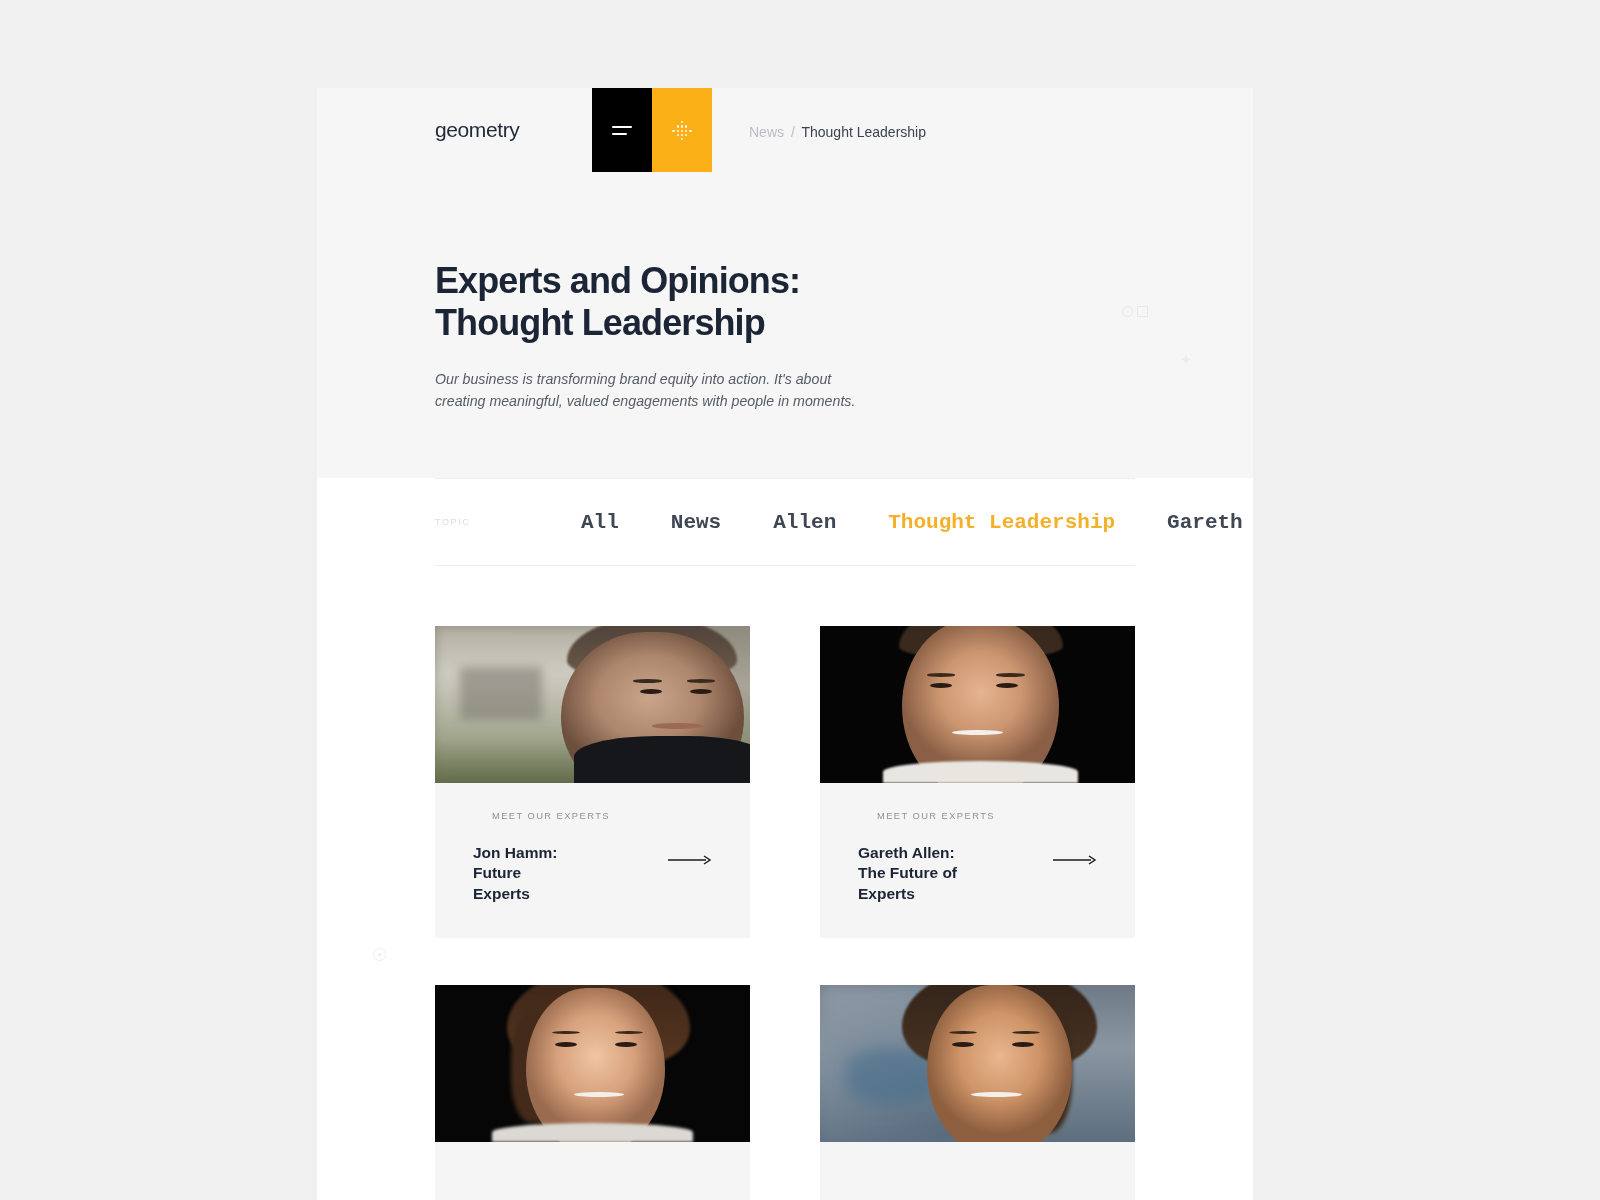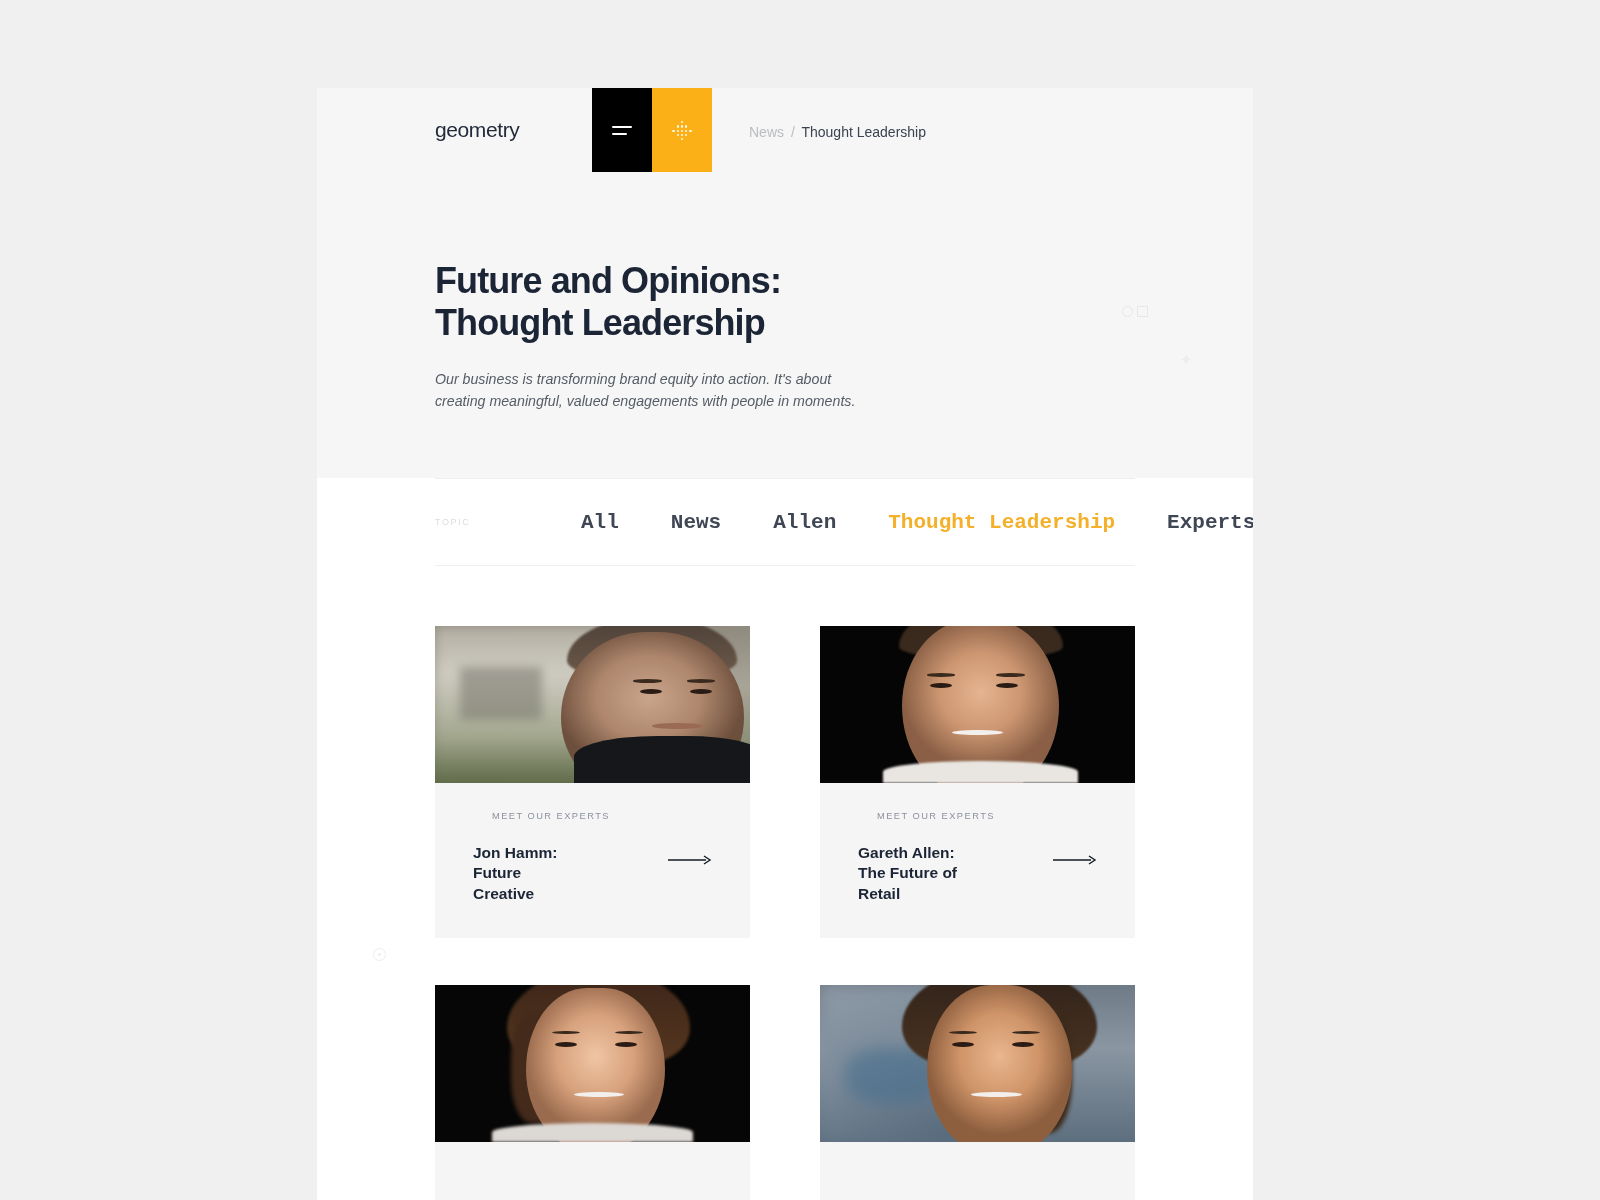--- a/index.html
+++ b/index.html
@@ -357,21 +357,21 @@
         </div>
 
         <nav class="breadcrumb">
           <span class="crumb-parent">News</span>
           <span class="crumb-sep">/</span>
           <span class="crumb-cur">Thought Leadership</span>
         </nav>
       </div>
 
       <div class="hero-copy">
-        <h1 class="hero-title">Future and Opinions:
+        <h1 class="hero-title">Experts and Opinions:
 Thought Leadership</h1>
         <p class="hero-sub">Our business is transforming brand equity into action. It's about
 creating meaningful, valued engagements with people in moments.</p>
       </div>
 
       <div class="deco-pair">
         <span class="c"></span>
           <span class="s"></span>
       </div>
       <div class="deco-spark">✦</div>
@@ -381,21 +381,21 @@
 
       <div class="circle-marker"></div>
 
       <div class="filter-wrap">
         <span class="topic-label">TOPIC</span>
         <div class="tabs">
           <span class="tab">All</span>
           <span class="tab">News</span>
           <span class="tab">Allen</span>
           <span class="tab active">Thought Leadership</span>
-          <span class="tab">Experts</span>
+          <span class="tab">Gareth</span>
         </div>
       </div>
 
       <div class="grid">
 
         <article class="card">
           <div class="card-media">
             <div class="ph ph1">
               <span class="bld"></span>
               <span class="hair"></span>
@@ -406,21 +406,21 @@
               <span class="brow" style="right:28%;top:34%"></span>
               <span class="brow" style="right:11%;top:34%"></span>
               <span class="mouth" style="right:15%;top:62%;background:#9a6a55"></span>
             </div>
           </div>
           <div class="card-body">
             <div class="card-kicker">MEET OUR EXPERTS</div>
             <div class="card-title-row">
               <h3 class="card-title">Jon Hamm:
 Future
-Creative</h3>
+Experts</h3>
               <span class="card-arrow">
                 <svg width="44" height="10" viewBox="0 0 44 10">
                   <line x1="0" y1="5" x2="38" y2="5" stroke="currentColor" stroke-width="1.4"></line>
                   <polyline points="36,1 42,5 36,9" fill="none" stroke="currentColor" stroke-width="1.4"></polyline>
                 </svg>
               </span>
             </div>
           </div>
         </article>
 
@@ -435,21 +435,21 @@
               <span class="brow" style="left:34%;top:30%"></span>
               <span class="brow" style="left:56%;top:30%"></span>
               <span class="mouth" style="left:42%;top:66%"></span>
             </div>
           </div>
           <div class="card-body">
             <div class="card-kicker">MEET OUR EXPERTS</div>
             <div class="card-title-row">
               <h3 class="card-title">Gareth Allen:
 The Future of
-Retail</h3>
+Experts</h3>
               <span class="card-arrow">
                 <svg width="44" height="10" viewBox="0 0 44 10">
                   <line x1="0" y1="5" x2="38" y2="5" stroke="currentColor" stroke-width="1.4"></line>
                   <polyline points="36,1 42,5 36,9" fill="none" stroke="currentColor" stroke-width="1.4"></polyline>
                 </svg>
               </span>
             </div>
           </div>
         </article>
 

